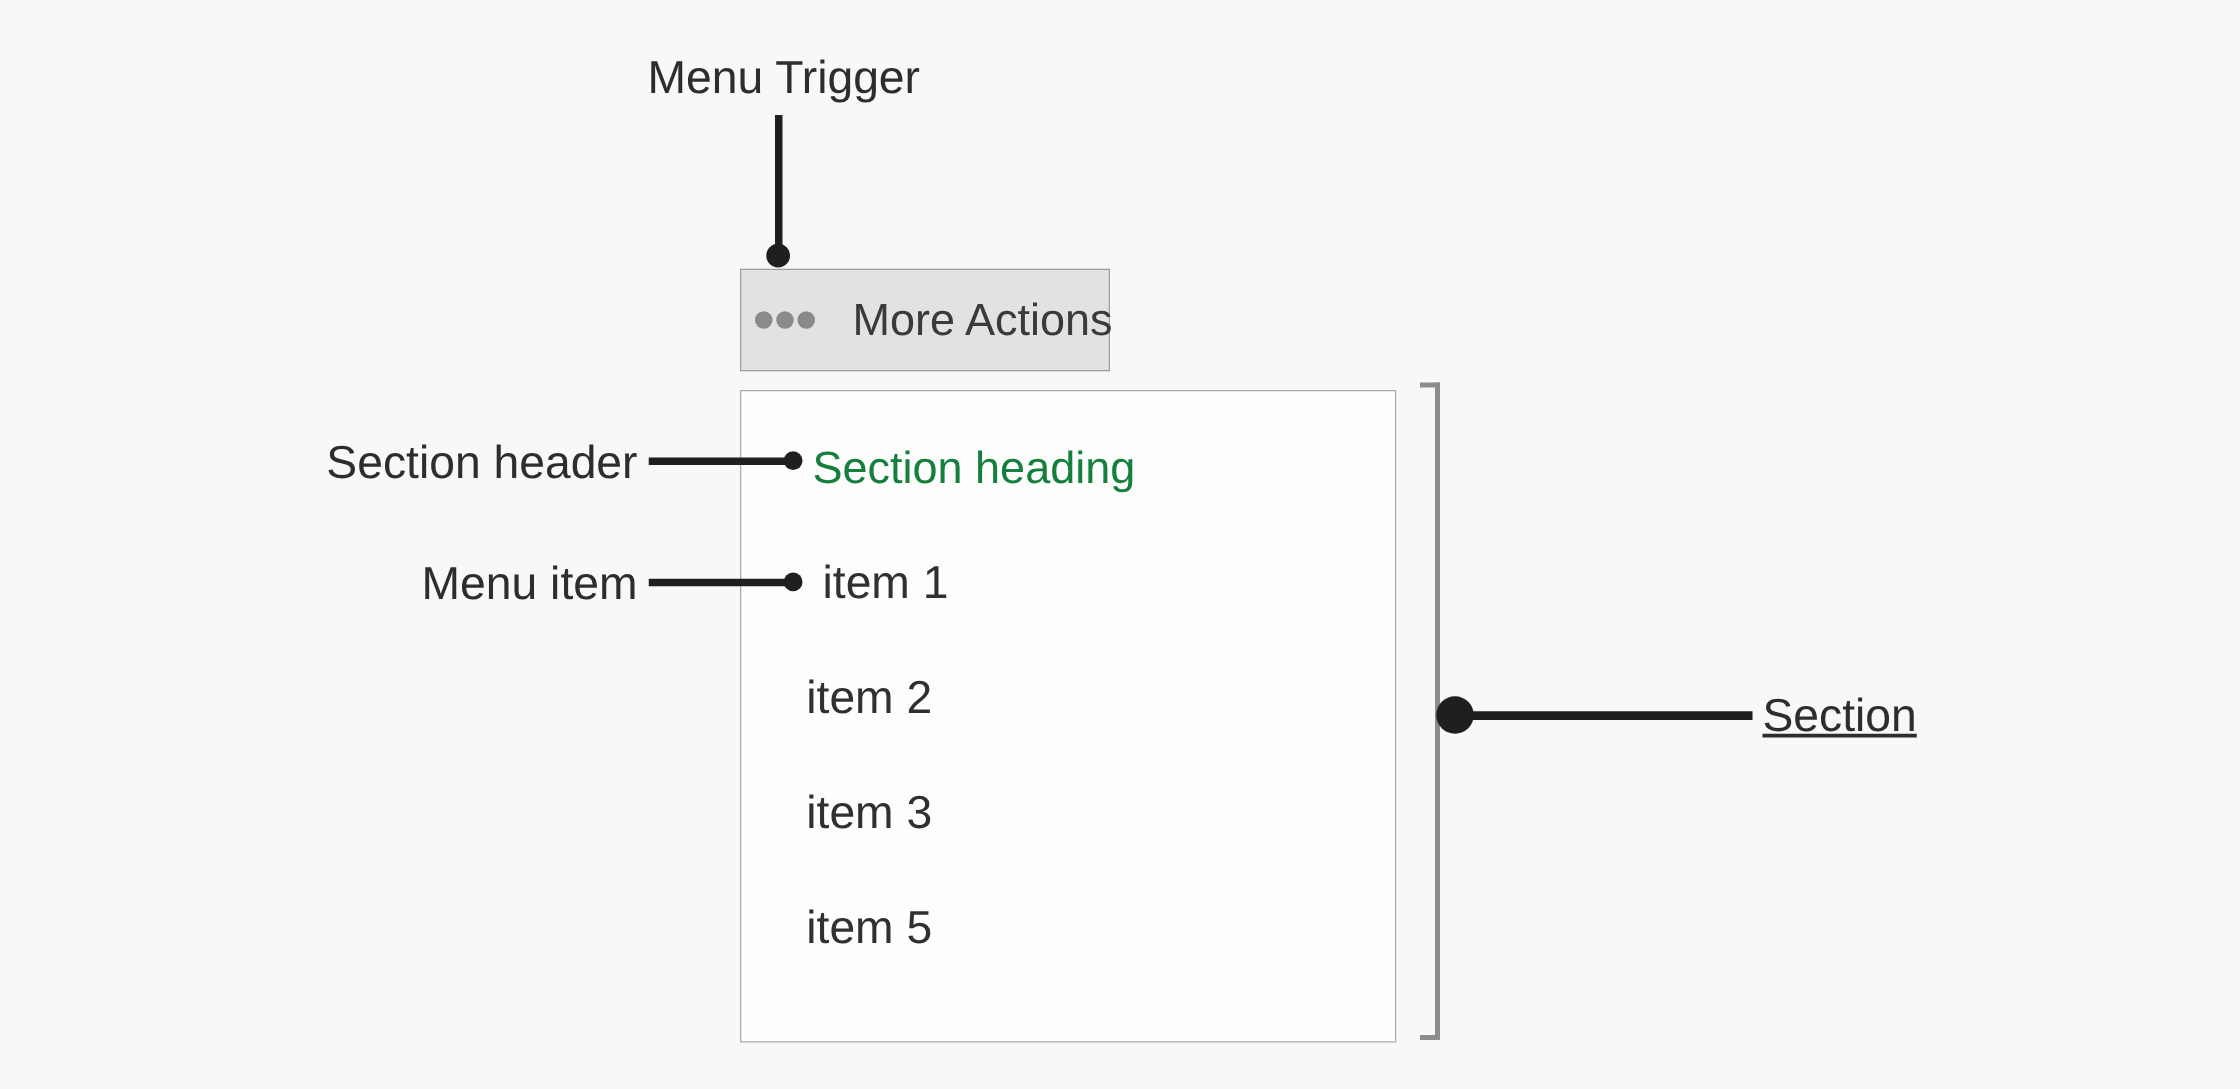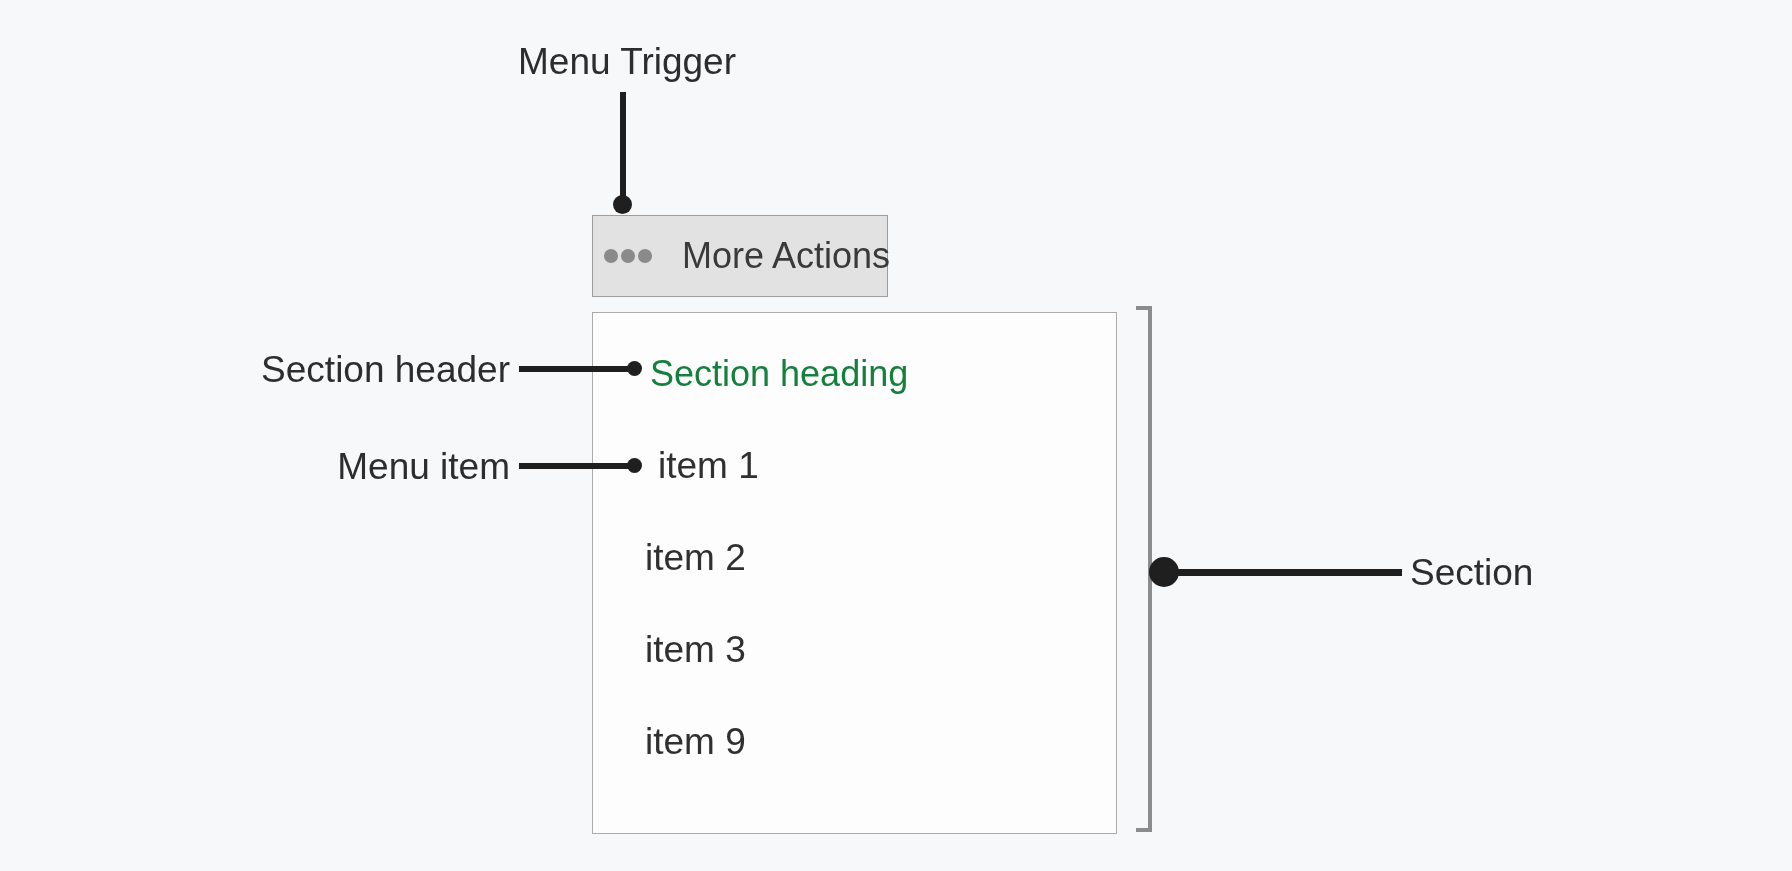--- a/index.html
+++ b/index.html
@@ -16,21 +16,21 @@
   
   .ann-label {
     font-size: 37px;
     line-height: 1;
     color: #2d2d2d;
     white-space: nowrap;
   }
   .lbl-trigger       { left: 518px; top: 43px; }
   .lbl-section-hdr   { right: 1282px; top: 351px; text-align: right; }
   .lbl-menu-item     { right: 1282px; top: 448px; text-align: right; }
-  .lbl-section       { left: 1410px; top: 554px; }
+  .lbl-section       { left: 1410px; top: 554px; text-decoration: underline; }
 
   
   .ann-line { background: #1f1f1f; }
   .ann-dot  { background: #1f1f1f; border-radius: 50%; }
 
   .trigger-line { left: 620px; top: 92px;  width: 6px;  height: 106px; }
   .trigger-dot  { left: 613px; top: 195px; width: 19px; height: 19px; }
 
   .line-section-hdr { left: 519px; top: 366px; width: 116px; height: 6px; }
   .dot-section-hdr  { left: 627px; top: 361px; width: 15px;  height: 15px; }
@@ -122,21 +122,21 @@
         <i></i>
       </span>
     <span class="btn-label">More Actions</span>
   </div>
 
   <div class="abs panel">
     <div class="heading">Section heading</div>
     <div class="item item-1">item 1</div>
     <div class="item item-2">item 2</div>
     <div class="item item-3">item 3</div>
-    <div class="item item-4">item 9</div>
+    <div class="item item-4">item 5</div>
   </div>
 
   <div class="abs ann-label lbl-section-hdr">Section header</div>
   <div class="abs ann-line line-section-hdr"></div>
   <div class="abs ann-dot dot-section-hdr"></div>
 
   <div class="abs ann-label lbl-menu-item">Menu item</div>
   <div class="abs ann-line line-menu-item"></div>
   <div class="abs ann-dot dot-menu-item"></div>
 

